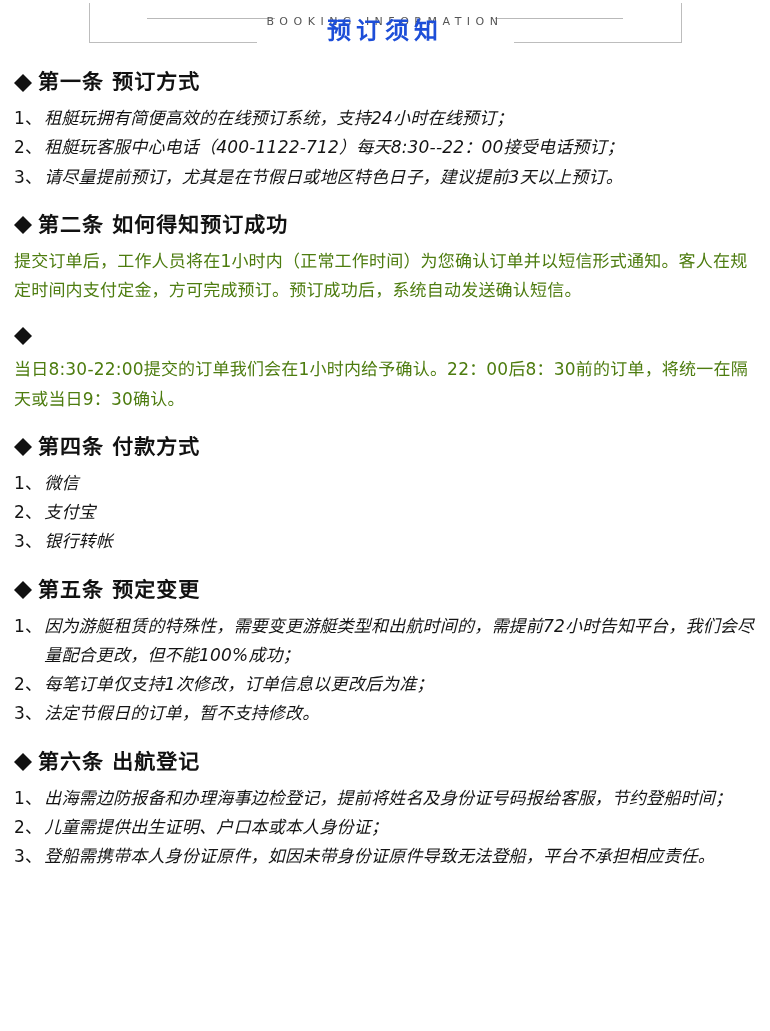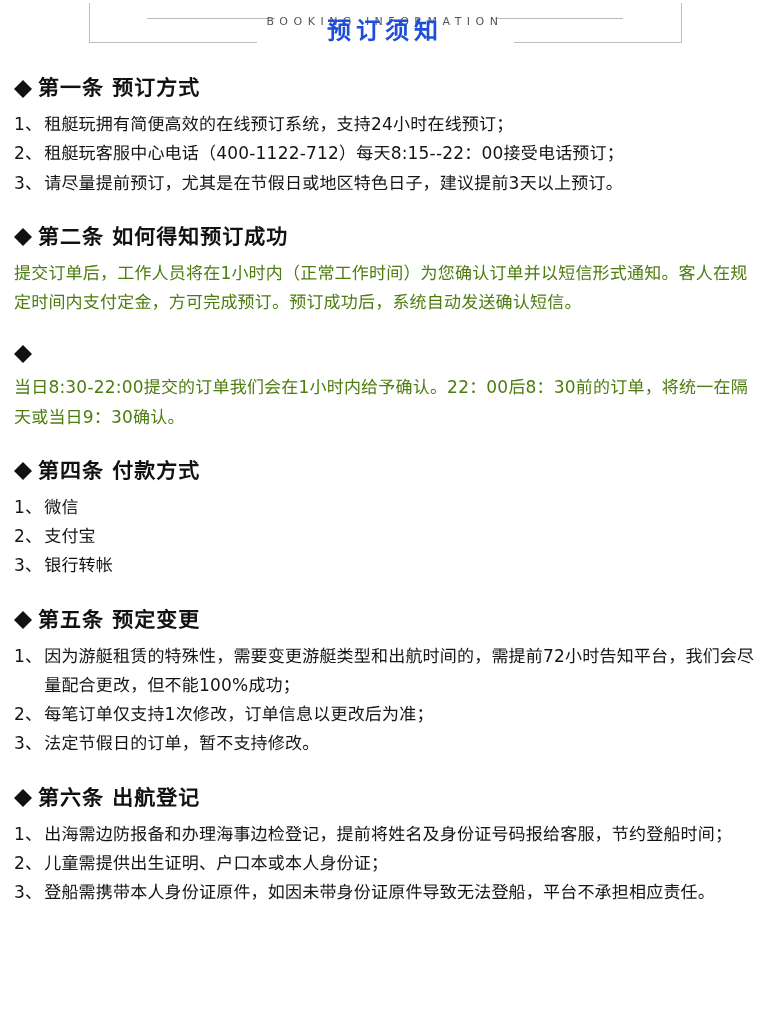--- a/index.html
+++ b/index.html
@@ -77,21 +77,21 @@
   }
   .header-frame {
     display: flex;
     justify-content: center;
     align-items: center;
     margin-top: -22px;
   }
 
   
   .section {
-    margin-top: 28px;
+    margin-top: 22px;
   }
   .section:first-of-type {
     margin-top: 18px;
   }
   .section-title {
     display: flex;
     align-items: center;
     font-size: 21px;
     font-weight: 700;
     color: #111;
@@ -141,20 +141,21 @@
     display: flex;
     align-items: flex-start;
     letter-spacing: 0.2px;
   }
   .list-num {
     flex: 0 0 auto;
     white-space: pre;
   }
   .list-text {
     flex: 1 1 auto;
+    font-style: italic;
   }
   .indent-list .list-num {
     padding-right: 2px;
   }
 </style>
 </head>
 <body>
 
 <div class="page">
 
@@ -177,21 +178,21 @@
       <span class="diamond-icon"></span>
       <span class="section-title-text">第一条  预订方式</span>
     </div>
     <ul class="list indent-list">
       <li class="list-item">
         <span class="list-num">1、</span>
         <span class="list-text">租艇玩拥有简便高效的在线预订系统，支持24小时在线预订；</span>
       </li>
       <li class="list-item">
         <span class="list-num">2、</span>
-        <span class="list-text">租艇玩客服中心电话（400-1122-712）每天8:15--22：00接受电话预订；</span>
+        <span class="list-text">租艇玩客服中心电话（400-1122-712）每天8:30--22：00接受电话预订；</span>
       </li>
       <li class="list-item">
         <span class="list-num">3、</span>
         <span class="list-text">请尽量提前预订，尤其是在节假日或地区特色日子，建议提前3天以上预订。</span>
       </li>
     </ul>
   </div>
 
   <div class="section">
     <div class="section-title">

